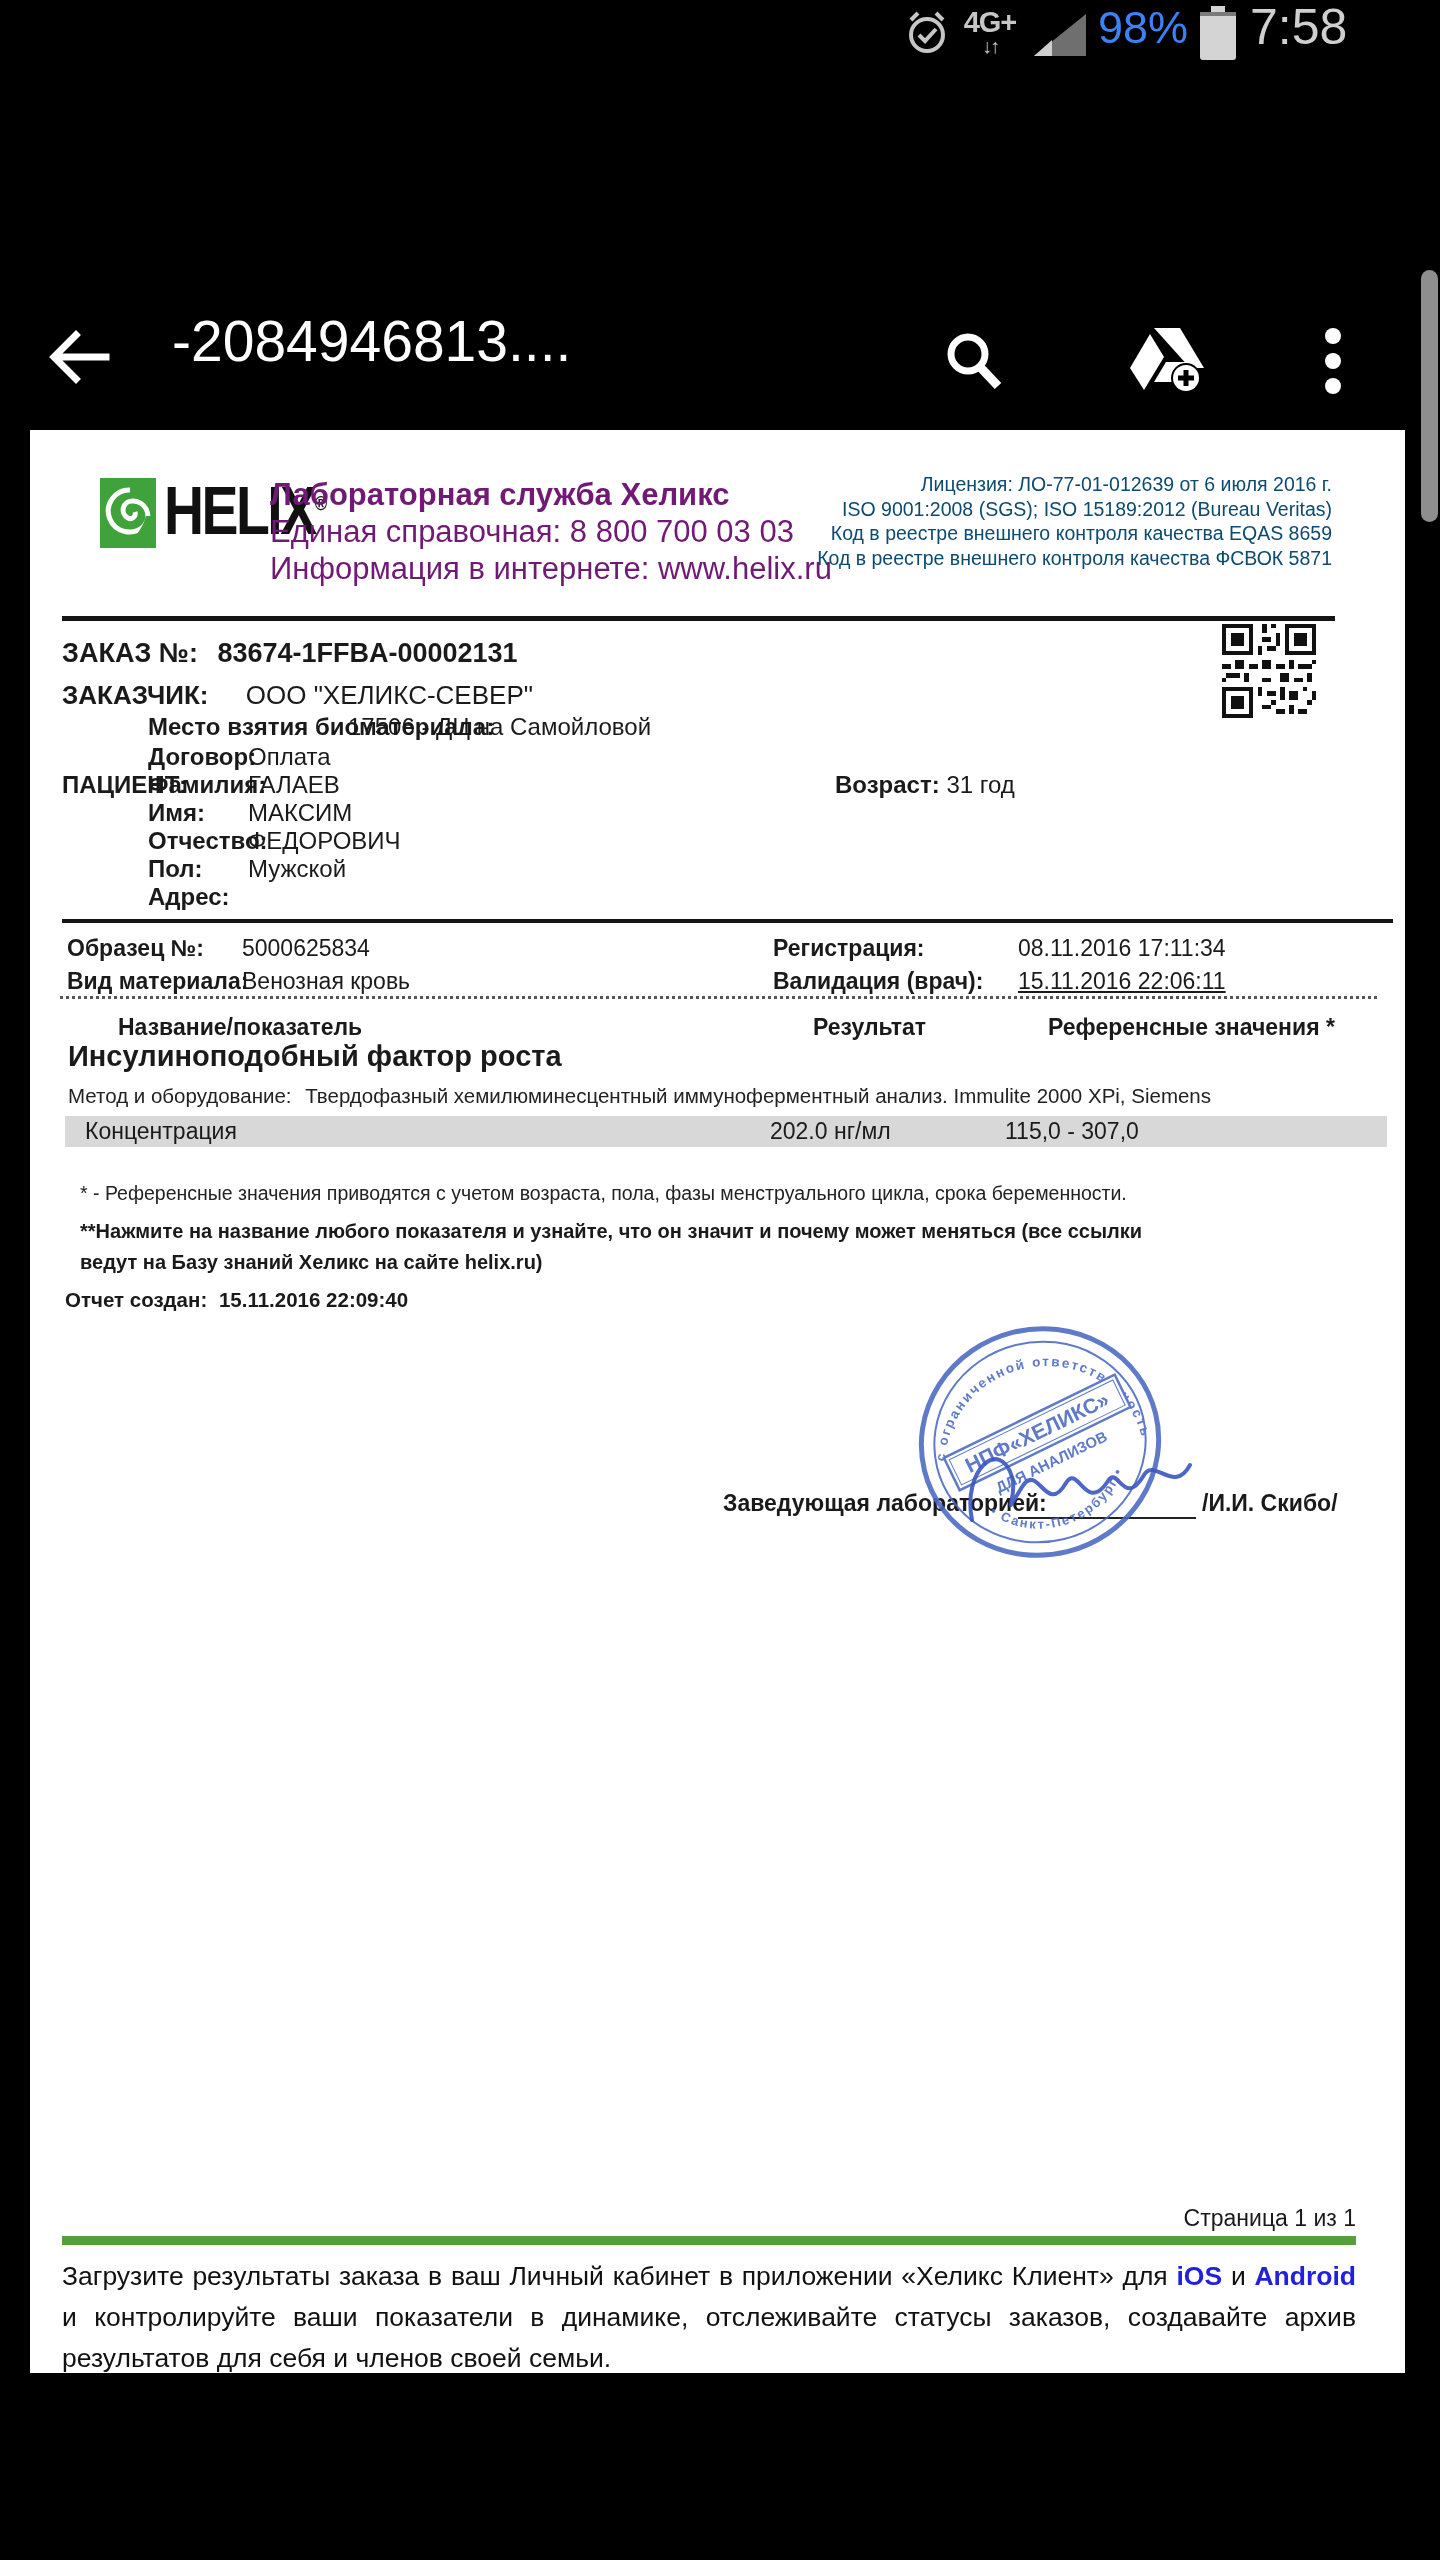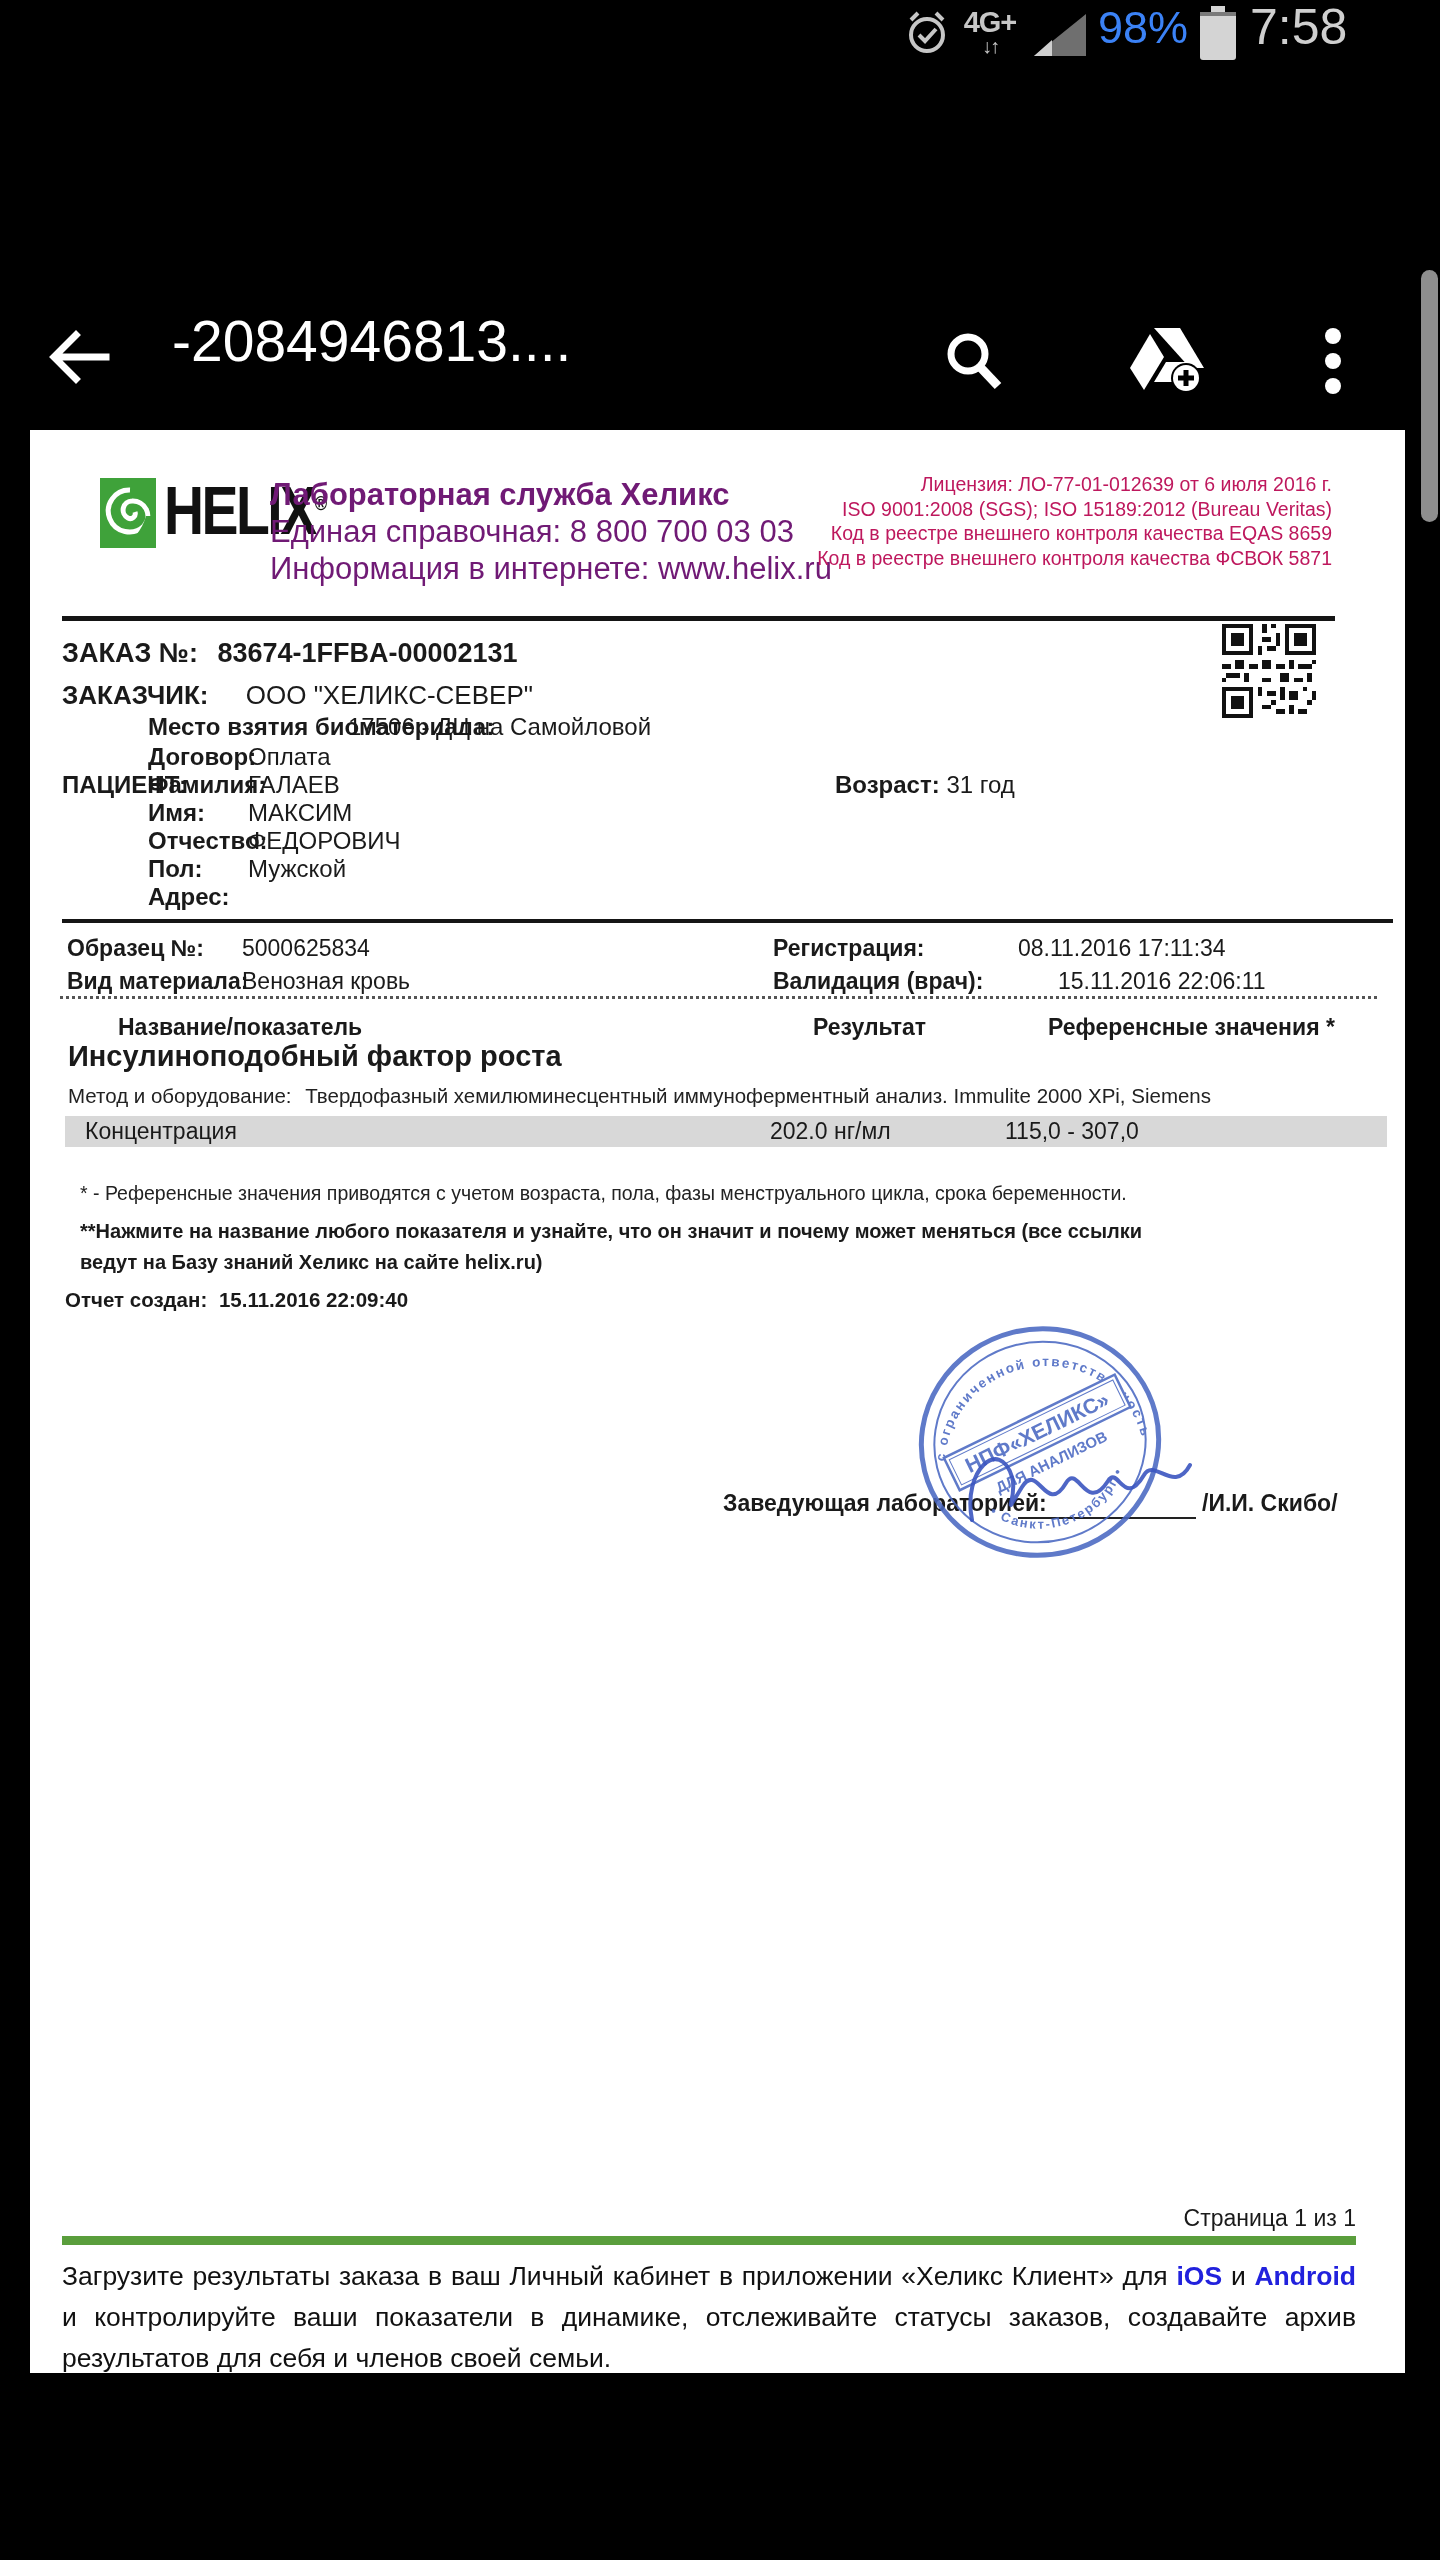--- a/index.html
+++ b/index.html
@@ -21,21 +21,21 @@
   .scroll-thumb{position:absolute;right:2px;top:270px;width:17px;height:252px;background:#8e8e8e;border-radius:9px;}
   
   .page{position:absolute;left:30px;top:430px;width:1375px;height:1943px;background:#fff;color:#1a1a1a;}
   .abs{position:absolute;}
   .b{font-weight:bold;}
   .logo-box{left:70px;top:48px;width:56px;height:70px;background:#3fa23a;}
   .logo-helix{left:134px;top:40px;font-size:66px;font-weight:bold;letter-spacing:-3px;
               transform:scale(0.84,1.05);transform-origin:left top;color:#111;white-space:nowrap;}
   .logo-helix sup{font-size:20px;letter-spacing:0;}
   .hdr-center{left:240px;top:46px;font-size:31px;line-height:37px;color:#701a75;white-space:nowrap;}
-  .hdr-license{right:73px;top:42px;text-align:right;font-size:19.5px;line-height:24.5px;color:#be185d;white-space:nowrap;}
+  .hdr-license{right:73px;top:42px;text-align:right;font-size:19.5px;line-height:24.5px;color:#0c4a6e;white-space:nowrap;}
   .rule1{left:32px;top:186px;width:1273px;height:5px;background:#151515;}
   .rule2{left:32px;top:489px;width:1331px;height:4px;background:#151515;}
   .dotrule{left:30px;top:566px;width:1317px;border-top:3px dotted #555;}
   .order-row{left:32px;top:208px;font-size:27px;white-space:nowrap;}
   .customer-row{left:32px;top:250px;font-size:26px;white-space:nowrap;}
   .customer-row .val{margin-left:30px;font-weight:normal;}
   .qr{left:1192px;top:194px;width:94px;height:94px;}
   .patient{left:0;top:283px;width:1375px;height:205px;font-size:24px;}
   .patient .lbl{position:absolute;left:118px;font-weight:bold;white-space:nowrap;}
   .patient .val{position:absolute;left:218px;white-space:nowrap;}
@@ -218,21 +218,21 @@
     <div class="abs rule2"></div>
 
     <div class="abs sample">
       <span class="b" style="left:37px;top:505px;">Образец №:</span>
       <span style="left:212px;top:505px;">5000625834</span>
       <span class="b" style="left:37px;top:538px;">Вид материала:</span>
       <span style="left:212px;top:538px;">Венозная кровь</span>
       <span class="b" style="left:743px;top:505px;">Регистрация:</span>
       <span style="left:988px;top:505px;">08.11.2016  17:11:34</span>
       <span class="b" style="left:743px;top:538px;">Валидация (врач):</span>
-      <span style="left:1028px;top:538px;">15.11.2016  22:06:11</span>
+      <span style="left:988px;top:538px;text-decoration:underline;">15.11.2016  22:06:11</span>
     </div>
 
     <div class="abs dotrule"></div>
 
     <span class="abs thead" style="left:45px;top:584px;">Название/показатель</span>
     <span class="abs thead" style="left:740px;top:584px;">Результат</span>
     <span class="abs thead" style="left:975px;top:584px;">Референсные значения *</span>
 
     <div class="abs testname">Инсулиноподобный фактор роста</div>
     <div class="abs method">

